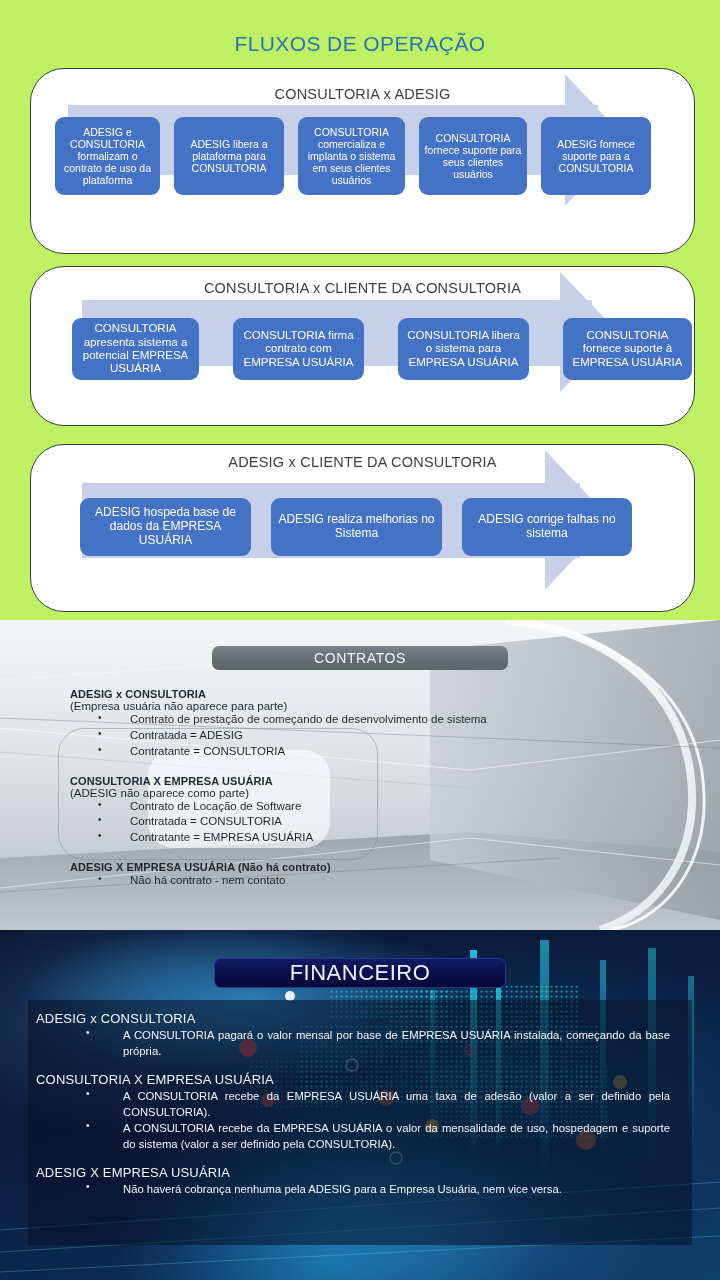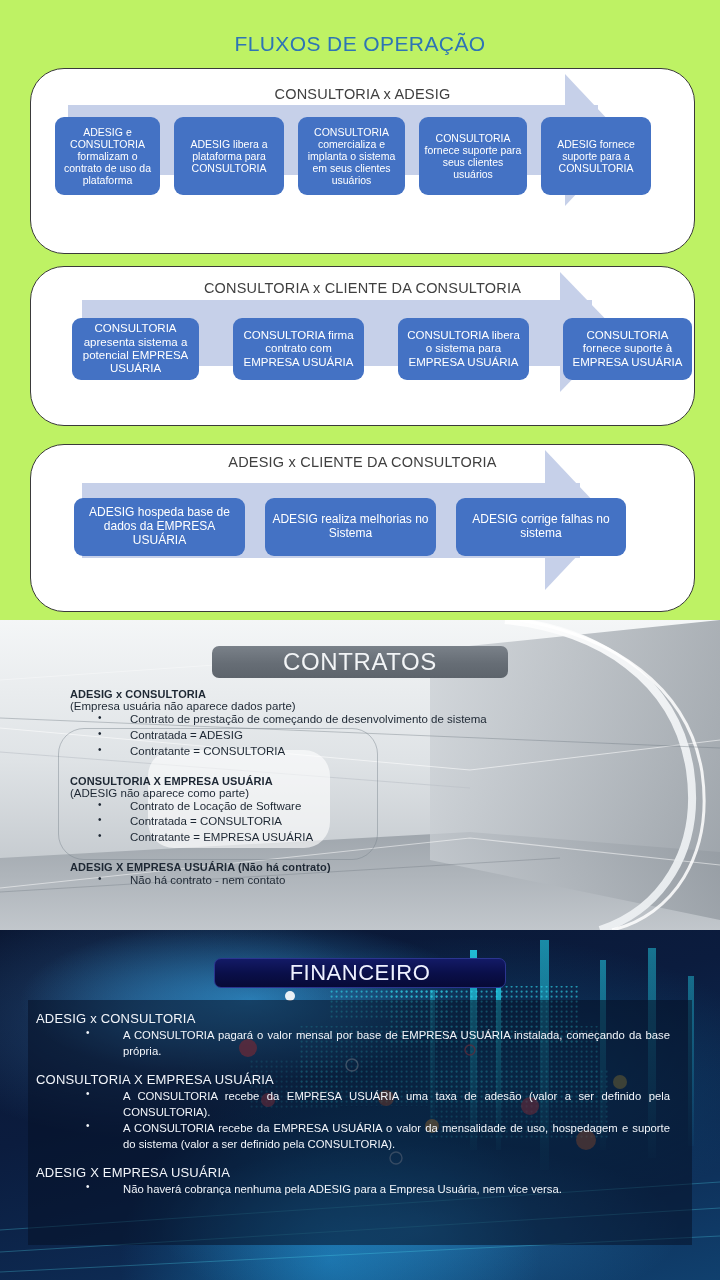--- a/index.html
+++ b/index.html
@@ -93,42 +93,42 @@
 
   
   #band-2{ left:82px; top:300px; width:510px; height:66px; }
   #head-2{ left:560px; top:272px; border-width:60px 0 60px 58px; }
   #row-2{ left:72px; top:318px; width:620px;gap:20px; }
   #row-2 .flow-box{ height:62px; font-size:11.5px; }
 
   
   #band-3{ left:82px; top:483px; width:498px; height:75px; }
   #head-3{ left:545px; top:450px; border-width:70px 0 70px 66px; }
-  #row-3{ left:74px; top:498px; width:620px; }
+  #row-3{ left:80px; top:498px; width:620px; }
   #row-3 .flow-box{ height:58px; font-size:12px; }
 
   
   .contratos-section{
     position:relative;
     width:720px;
     height:310px;
     overflow:hidden;
     background:
       linear-gradient(118deg, rgba(255,255,255,.55) 0%, rgba(255,255,255,0) 28%),
       linear-gradient(160deg, #e9ecef 0%, #d6dade 38%, #aeb4ba 62%, #cdd2d6 80%, #9ea5ab 100%);
   }
   .corridor{ position:absolute; inset:0; }
   .badge-contratos{
     position:absolute;
     left:212px; top:646px;
-    width:296px; height:32px;
+    width:296px; height:24px;
     background:linear-gradient(180deg,#7a8189 0%,#666d75 55%,#5d646c 100%);
     border-radius:7px;
     color:#f2f4f6;
-    font-size:24px;
+    font-size:14px;
     letter-spacing:.6px;
     display:flex; align-items:center; justify-content:center;
     z-index:6;
   }
   .contratos-body{
     position:absolute;
     left:0; top:688px;
     width:720px;
     z-index:6;
     color:#1d2733;
@@ -294,21 +294,21 @@
     <path d="M0,98 L720,128" fill="none" stroke="#6d757d" stroke-width="0.7" opacity="0.55"></path>
     <path d="M0,272 L560,238" fill="none" stroke="#6d757d" stroke-width="0.7" opacity="0.5"></path>
   </svg>
 </div>
 
 <div class="badge-contratos">CONTRATOS</div>
 
 <div class="contratos-body">
   <div class="c-group">
     <div class="c-head">ADESIG x CONSULTORIA</div>
-    <div class="c-sub">(Empresa  usuária não aparece dados parte)</div>
+    <div class="c-sub">(Empresa  usuária não aparece para parte)</div>
     <ul class="c-bullets">
       <li>Contrato de prestação de começando de desenvolvimento de sistema</li>
       <li>Contratada = ADESIG</li>
       <li>Contratante = CONSULTORIA</li>
     </ul>
   </div>
   <div class="c-gap"></div>
   <div class="c-group">
     <div class="c-head">CONSULTORIA X EMPRESA USUÁRIA</div>
     <div class="c-sub">(ADESIG  não aparece  como parte)</div>

